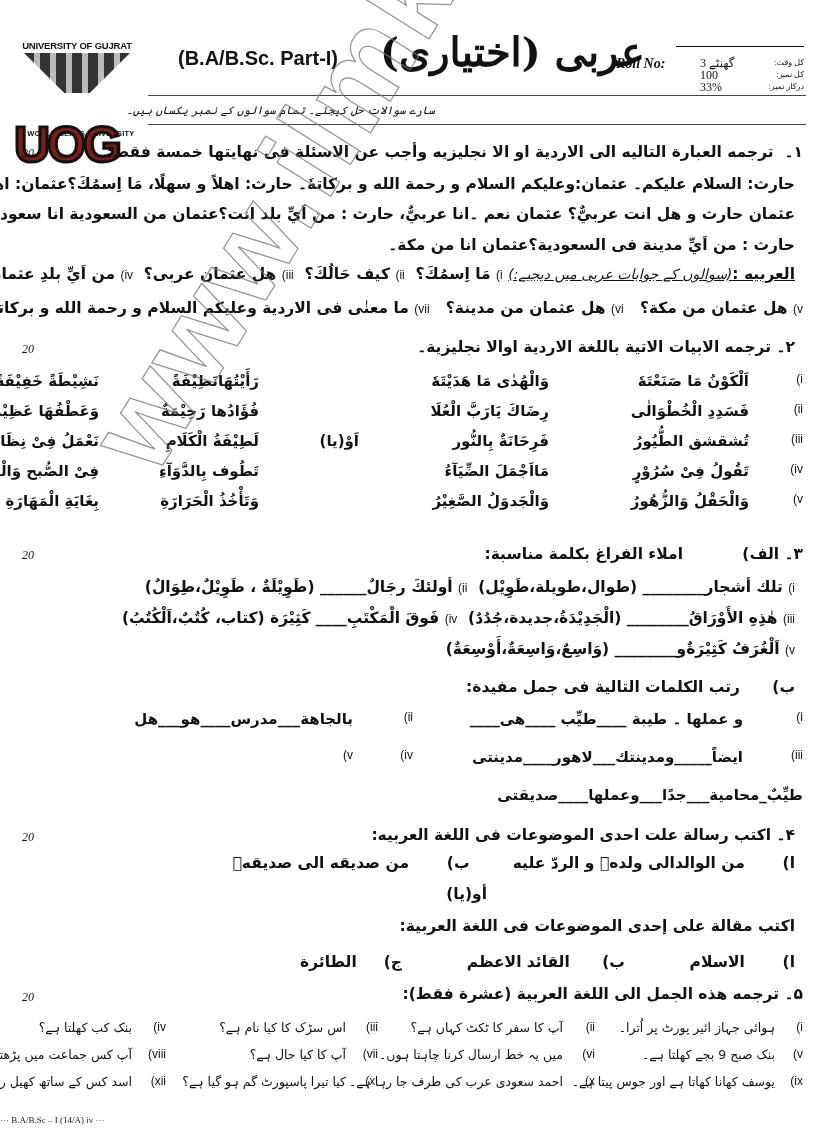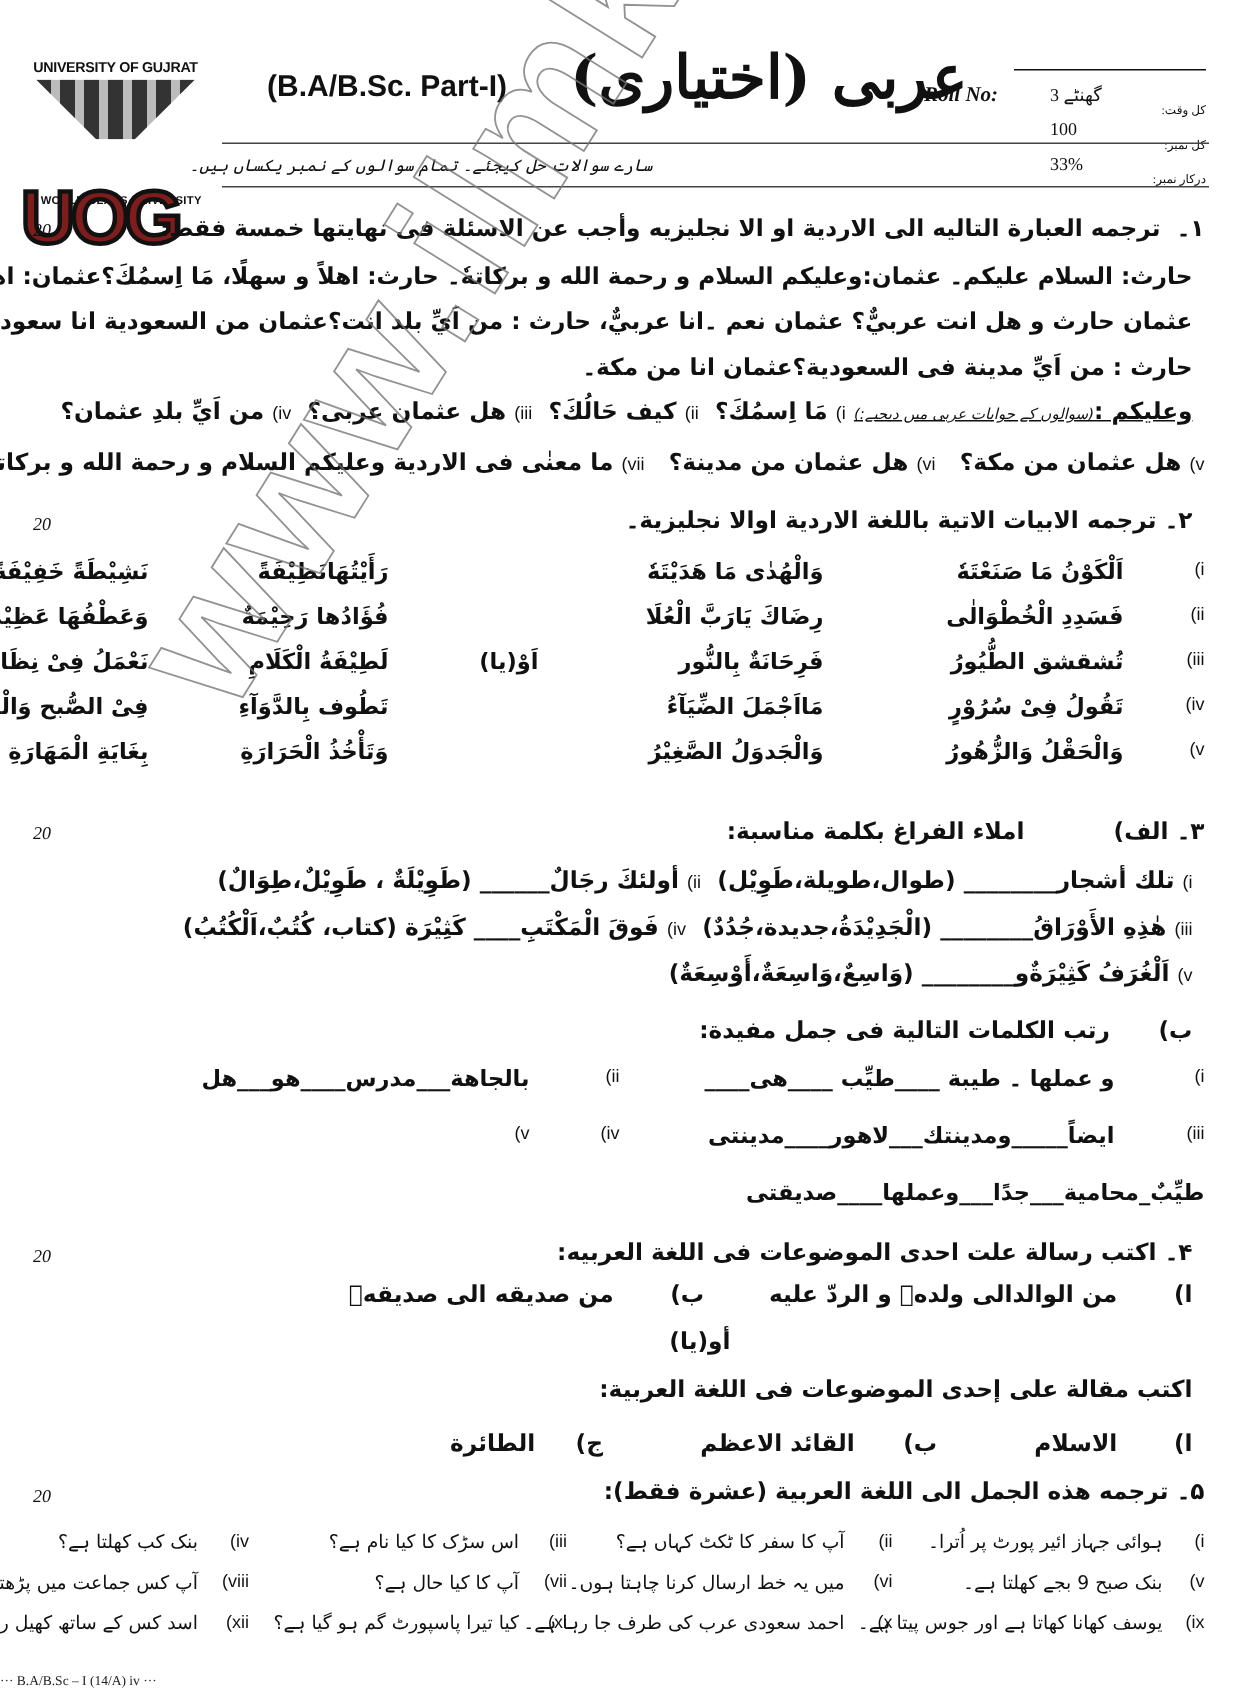--- a/index.html
+++ b/index.html
@@ -23,28 +23,28 @@
   .logo .mark .letters { position: absolute; left: 8px; top: 28px; font-family: "Liberation Sans", sans-serif;
     font-weight: bold; font-size: 50px; letter-spacing: -3px; color: #7f1d1d; -webkit-text-stroke: 3px #111; line-height: 48px; margin-top: 40px; }
   .logo .tag { font-family: "Liberation Sans", sans-serif; font-weight: bold; font-size: 7.5px; text-align: center; letter-spacing: 0.2px; }
 
   .class-title { position: absolute; left: 178px; top: 47px; font-family: "Liberation Sans", sans-serif; font-weight: bold; font-size: 20px; }
   .subject-title { position: absolute; left: 380px; top: 28px; font-family: "DejaVu Serif", serif; font-weight: bold; font-size: 40px; direction: rtl; }
   .roll { position: absolute; left: 616px; top: 32px; font-family: "Liberation Serif", serif; font-style: italic; font-weight: bold; font-size: 14px; margin-top: 24px; }
   .roll-line { position: absolute; left: 676px; top: 46px; width: 128px; border-bottom: 1.5px solid #111; }
   .meta { position: absolute; left: 700px; top: 57px; width: 104px; font-family: "Liberation Serif", serif; font-size: 12px; line-height: 12px; }
   .meta .row { display: flex; justify-content: space-between; }
-  .meta .lbl { font-size: 8px; direction: rtl; margin-top: 11px; }
+  .meta .lbl { font-size: 8px; direction: rtl; }
 
   .hline { position: absolute; left: 148px; width: 658px; border-top: 1px solid #444; }
   .instructions { position: absolute; right: 390px; top: 104px; font-size: 11px; direction: rtl; font-style: italic; }
   .marks { position: absolute; left: 22px; font-family: "Liberation Serif", serif; font-style: italic; font-size: 12px; }
   .line { position: absolute; right: 22px; font-family: "DejaVu Sans", sans-serif; font-weight: bold; font-size: 15.5px; direction: rtl; white-space: nowrap; }
   .roman { font-family: "Liberation Sans", sans-serif; font-weight: normal; font-size: 12px; }
-  .small-ur { font-size: 10px; font-weight: normal; font-style: italic; }
+  .small-ur { font-size: 14px; font-weight: normal; font-style: italic; }
   .ul { text-decoration: underline; }
 
   .grid3 { position: absolute; right: 22px; width: 800px; direction: rtl; display: grid; font-weight: bold; font-size: 15px; }
   .cell { white-space: nowrap; }
 
   .ur { font-family: "DejaVu Sans", sans-serif; font-size: 12.5px; font-weight: normal; direction: rtl; white-space: nowrap; }
   .footer { position: absolute; left: 0; width: 825px; top: 1115px; font-family: "Liberation Serif", serif; font-size: 9px; color: #222; }
 </style>
 </head>
 <body>
@@ -86,21 +86,21 @@
 
 <div class="marks" style="top:146px">20</div>
 <div class="line" style="top:143px">
   <span>١۔</span>&nbsp;&nbsp;<span>ترجمه العبارة التاليه الى الاردية او الا نجليزيه وأجب عن الاسئلة فى نهايتها خمسة فقط:</span>
 </div>
 <div class="line" style="top:175px;right:30px">حارث: السلام عليكم۔ عثمان:وعليكم السلام و رحمة الله و بركاتهٗ۔ حارث: اهلاً و سهلًا، مَا اِسمُكَ؟عثمان: اهلًا بك اسمى</div>
 <div class="line" style="top:205px;right:30px">عثمان حارث و هل انت عربيٌّ؟ عثمان نعم ۔انا عربيٌّ، حارث : من اَيِّ بلد انت؟عثمان من السعودية انا سعودى۔</div>
 <div class="line" style="top:236px;right:30px">حارث : من اَيِّ مدينة فى السعودية؟عثمان انا من مكة۔</div>
 
 <div class="line" style="top:265px;right:30px">
-  <span class="ul"><span>وعليكم :</span><span class="small-ur">(سوالوں کے جوابات عربی میں دیجیے:)</span></span>
+  <span class="ul"><span>العربيه :</span><span class="small-ur">(سوالوں کے جوابات عربی میں دیجیے:)</span></span>
   <span class="roman">i)</span> <span>مَا اِسمُكَ؟</span>&nbsp;
   <span class="roman">ii)</span> <span>كيف حَالُكَ؟</span>&nbsp;
   <span class="roman">iii)</span> <span>هل عثمان عربى؟</span>&nbsp;
   <span class="roman">iv)</span> <span>من اَيِّ بلدِ عثمان؟</span>
 </div>
 <div class="line" style="top:299px;right:22px">
   <span class="roman">v)</span> <span>هل عثمان من مكة؟</span>&nbsp;&nbsp;
   <span class="roman">vi)</span> <span>هل عثمان من مدينة؟</span>&nbsp;&nbsp;
   <span class="roman">vii)</span> <span>ما معنٰى فى الاردية وعليكم السلام و رحمة الله و بركاتهٗ؟</span>
 </div>

